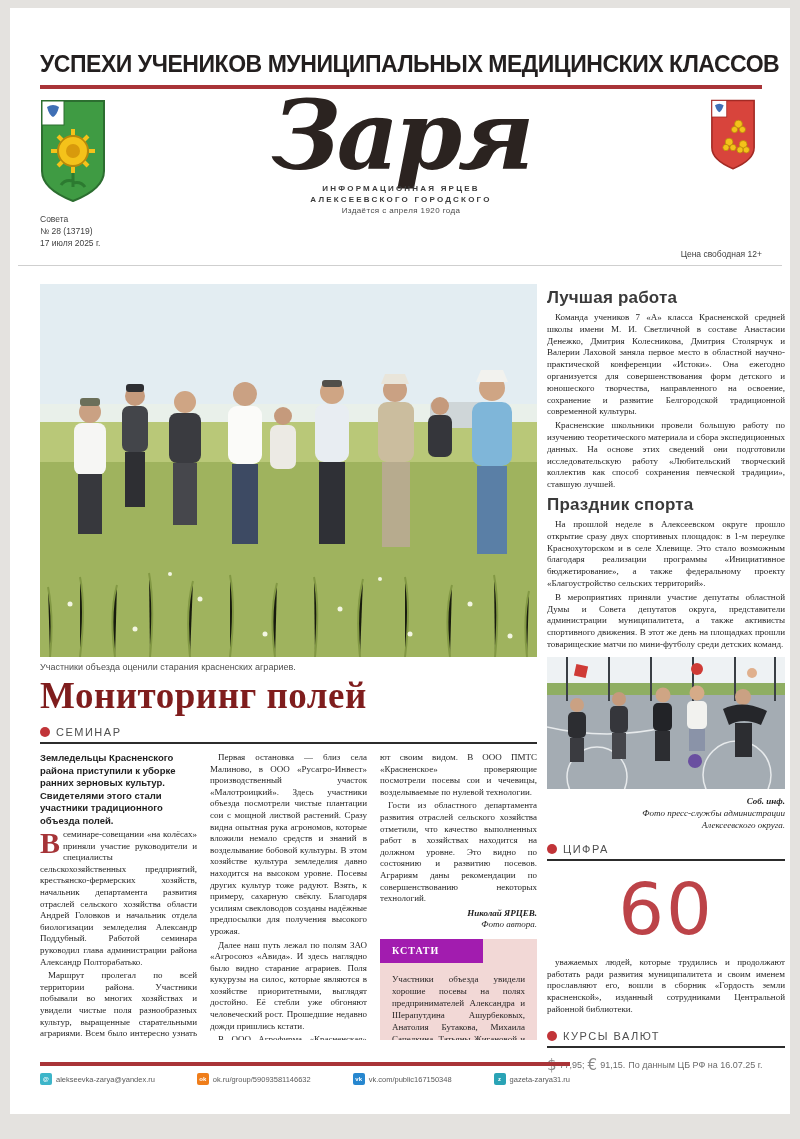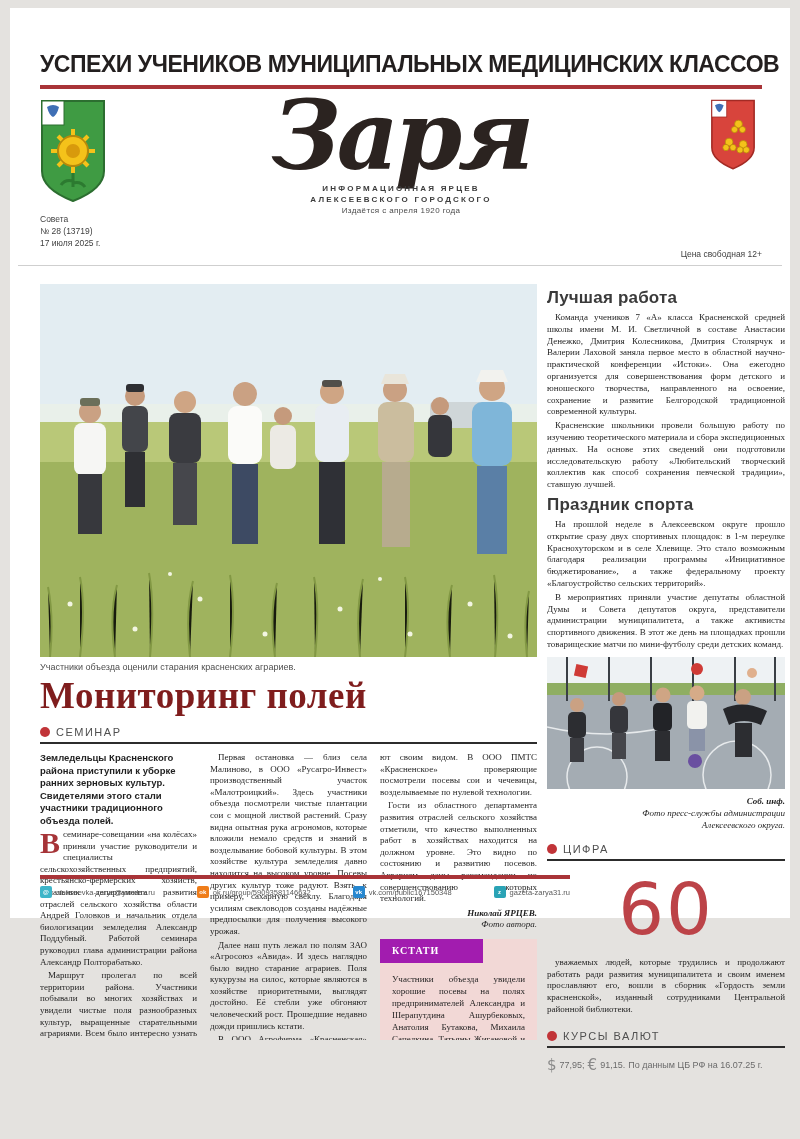--- a/index.html
+++ b/index.html
@@ -5,21 +5,21 @@
   html,body{margin:0;padding:0;}
   body{
     width:800px;height:1139px;
     background:#e4e2df;
     font-family:"Liberation Serif", serif;
     color:#1f1f1f;
     position:relative;
     overflow:hidden;
   }
   .sheet{
-    position:absolute;left:10px;top:8px;width:780px;height:910px;
+    position:absolute;left:10px;top:8px;width:780px;height:1106px;
     background:#ffffff;
   }
   
   .banner{padding:42px 28px 0 30px;}
   .banner-row{display:flex;align-items:baseline;justify-content:space-between;}
   .banner-headline{
     font-family:"Liberation Sans", sans-serif;
     font-weight:bold;font-size:24px;letter-spacing:-0.5px;
     color:#231f1f;transform:scaleX(.96);transform-origin:left;
     white-space:nowrap;
@@ -88,21 +88,21 @@
   .rail-credit .b{font-weight:bold;}
   .tsifra-number{
     text-align:center;font-family:"DejaVu Sans", sans-serif;
     font-size:72px;line-height:84px;color:#bc4348;font-weight:normal;letter-spacing:2px;
     margin:2px 0 6px 0;
   }
   .rail .gap{height:12px;}
   .currency-line{font-family:"Liberation Sans", sans-serif;font-size:9px;color:#6b6b6b;margin-top:8px;display:flex;align-items:center;gap:3px;}
   .cur-sym{font-size:15px;color:#8a8a8a;font-family:"DejaVu Sans", sans-serif;}
   
-  .footer{position:absolute;left:30px;bottom:20px;width:530px;}
+  .footer{position:absolute;left:30px;bottom:29px;width:530px;}
   .footer-line{height:4px;background:#a93438;}
   .footer-links{display:flex;justify-content:space-between;margin-top:7px;}
   .flink{display:flex;align-items:center;gap:4px;font-family:"Liberation Sans", sans-serif;font-size:7.5px;color:#5a5a5a;}
   .ficon{
     width:12px;height:12px;border-radius:2px;color:#fff;
     font-family:"Liberation Sans", sans-serif;font-size:6px;font-weight:bold;
     display:flex;align-items:center;justify-content:center;
   }
 </style>
 </head>

